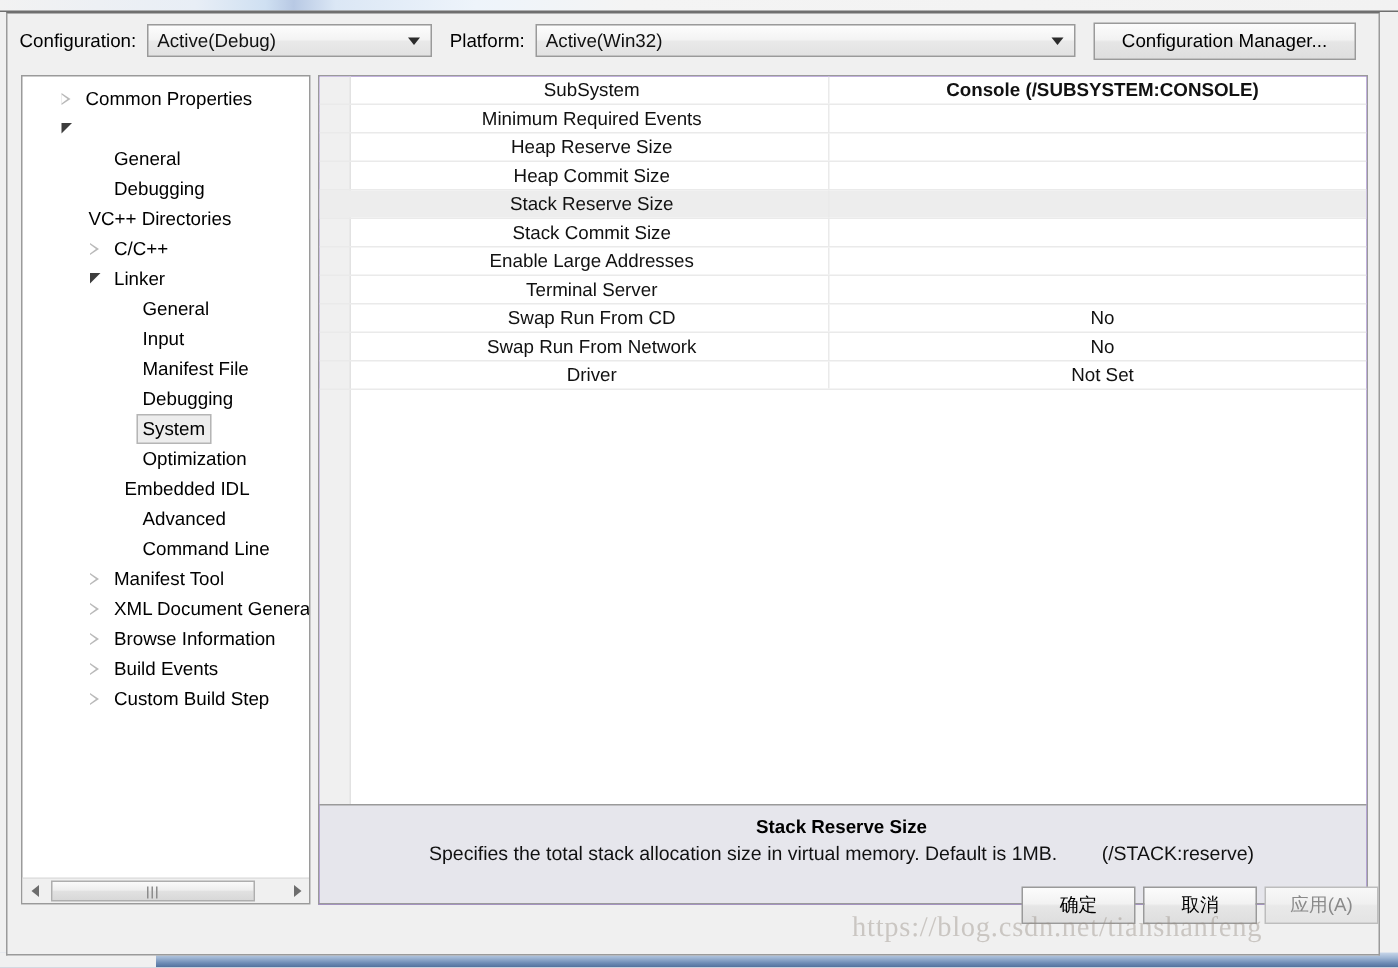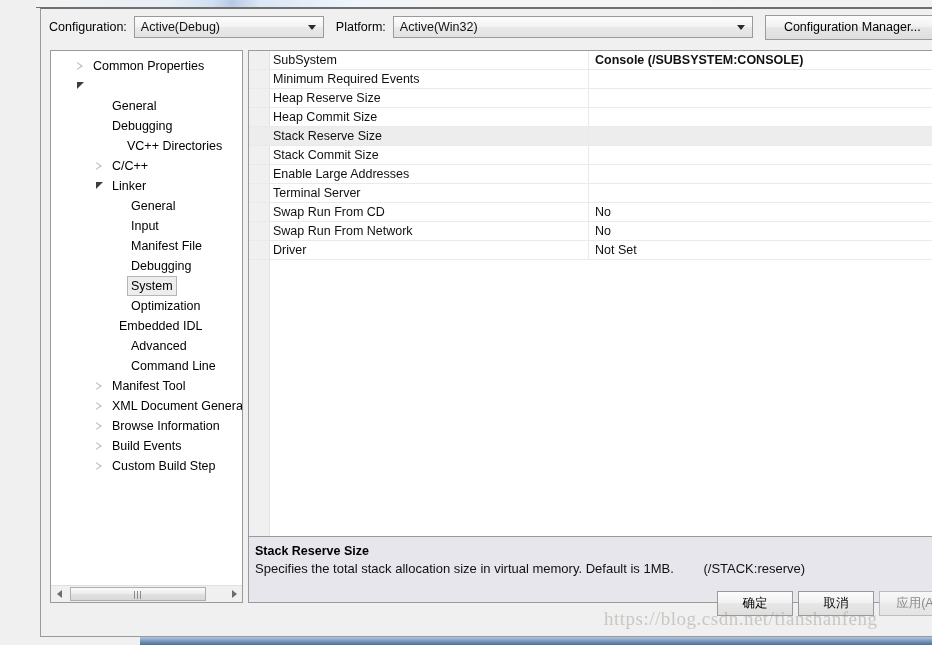--- a/index.html
+++ b/index.html
@@ -5,21 +5,21 @@
   * { box-sizing: border-box; }
   html, body {
     margin: 0; padding: 0;
     width: 932px; height: 645px;
     overflow: hidden;
     background: #f0f0f0;
     font-family: "Liberation Sans", sans-serif;
     font-size: 12.5px;
     color: #000;
   }
-  #root { position: relative; width: 772px; height: 645px; margin-left: 36px; }
+  #root { position: relative; width: 772px; height: 645px; }
 
   
   .bg-top-strip {
     position: absolute; left: 0; top: 0; width: 932px; height: 7px;
     background: linear-gradient(to right,#f2f2f2 0%,#e8eef6 14%,#cfe0f2 19%,#b8c9e4 21%,#dbe7f5 24%,#eef4fb 34%,#f4f4f4 45%,#f2f2f2 100%);
   }
   .bg-top-line {
     position: absolute; left: 0; top: 7px; width: 932px; height: 1px; background: #6f6f6f;
   }
   .bg-bottom-bar {
@@ -134,21 +134,21 @@
   }
   .sb-grip{
     position:absolute; left:50%; top:3px; margin-left:-4px; width:8px; height:8px;
   }
   .sb-grip i{ position:absolute; top:0; width:1px; height:8px; background:#8c8c8c;}
   .sb-grip i:nth-child(1){left:0;} .sb-grip i:nth-child(2){left:3px;} .sb-grip i:nth-child(3){left:6px;}
 
   
   .proppanel {
     position: absolute; left: 207px; top: 41px; width: 700px; height: 553px;
-    background: #6d28d9; border: 1px solid #9a9a9a;
+    background: #6d28d9; border: 1px solid #9a9a9a; text-align: center;
   }
   .grid {
     position: absolute; left: 0; top: 0; width: 698px; height: 485px;
     background: #ffffff; overflow: hidden;
   }
   .grid-gutter {
     position: absolute; left: 0; top: 0; width: 21px; height: 485px;
     background: #f0f0f0; border-right: 1px solid #e2e2e2;
   }
   .prow {
@@ -239,21 +239,21 @@
           <div class="tnode">
             <span class="tw expanded" style="left: 10px;"></span>
           </div>
           <div class="tnode">
             <span class="tlabel" style="left: 45px;">General</span>
           </div>
           <div class="tnode">
             <span class="tlabel" style="left: 45px;">Debugging</span>
           </div>
           <div class="tnode">
-            <span class="tlabel" style="left: 60px;">VC++ Directories</span>
+            <span class="tlabel" style="left: 28px;">VC++ Directories</span>
           </div>
           <div class="tnode">
             <span class="tw collapsed" style="left: 29px;"></span>
             <span class="tlabel" style="left: 45px;">C/C++</span>
           </div>
           <div class="tnode">
             <span class="tw expanded" style="left: 29px;"></span>
             <span class="tlabel" style="left: 45px;">Linker</span>
           </div>
           <div class="tnode">

